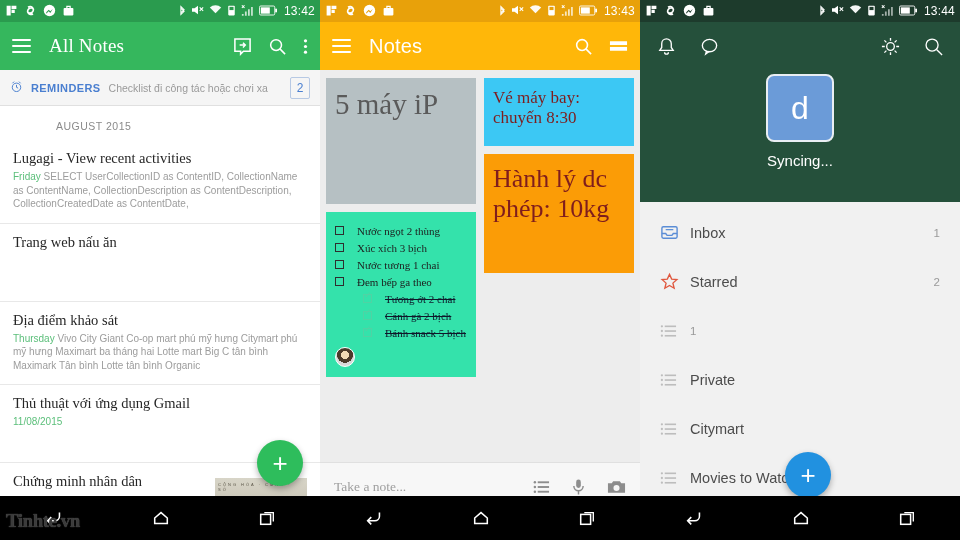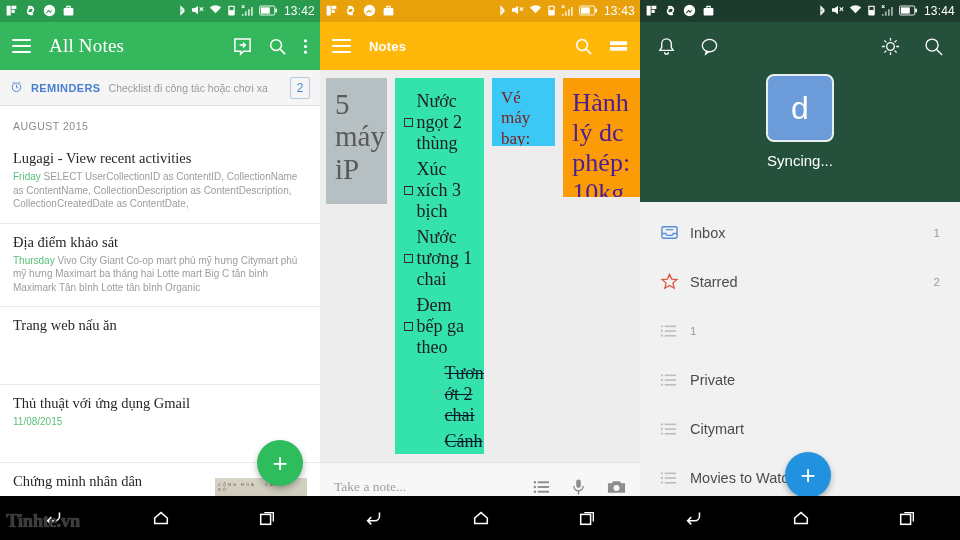--- a/index.html
+++ b/index.html
@@ -40,21 +40,21 @@
     height: 36px; background: #f5f5f5; border-bottom: 1px solid #e0e0e0;
     display: flex; align-items: center; padding: 0 10px; gap: 8px;
   }
   .reminders .rm-label { color: #4a7fd0; font-size: 11px; font-weight: bold; letter-spacing: .4px; }
   .reminders .rm-text { color: #9a9a9a; font-size: 10.5px; flex: 1; white-space: nowrap; overflow: hidden; }
   .reminders .rm-count {
     border: 1px solid #b7c9e4; color: #4a7fd0; font-size: 12px;
     width: 20px; height: 22px; display: flex; align-items: center; justify-content: center; border-radius: 2px;
   }
 
-  .section-head { font-size: 10.5px; color: #8a8a8a; padding: 14px 13px 8px; letter-spacing: .5px; }
+  .section-head { font-size: 10.5px; color: #8a8a8a; padding: 14px 13px 8px; letter-spacing: .5px; margin-left: 43px; }
 
   .notelist { }
   .note-row { padding: 10px 13px 12px; border-bottom: 1px solid #e8e8e8; position: relative; }
   .note-title { font-family: "Liberation Serif", serif; font-size: 14.5px; color: #262626; }
   .note-snip { font-size: 10px; color: #9c9c9c; line-height: 1.35; margin-top: 3px; }
   .note-day { color: #5bbf7a; }
   .note-date { font-size: 10px; color: #5bbf7a; margin-top: 4px; }
   .note-row.tall { min-height: 78px; }
   .note-thumb {
     position: absolute; right: 13px; bottom: 4px; width: 92px; height: 20px;
@@ -75,29 +75,29 @@
   .watermark {
     position: absolute; left: 6px; bottom: 8px; z-index: 40;
     font-family: "Liberation Serif", serif; font-weight: bold; font-size: 19px;
     color: #3b3b3b; letter-spacing: -.5px;
     text-shadow: 0 0 1px #777;
   }
 
   
   .p2 .statusbar { background: #e8a10a; }
   .p2 .toolbar { background: #ffb709; }
-  .p2 .title { font-size: 13px; font-weight: bold; }
+  .p2 .title { font-size: 20px; font-weight: normal; }
   .keep-body { background: #ededed; height: 392px; padding: 8px 6px; display: flex; gap: 8px; }
-  .keep-col { width: 158px; display: flex; flex-direction: row; gap: 8px; }
+  .keep-col { width: 158px; display: flex; flex-direction: column; gap: 8px; }
   .keep-card { padding: 10px 9px; overflow: hidden; }
   .kc-big { font-family: "Liberation Serif", serif; font-size: 29px; color: #5a5a5a; line-height: 1.12; }
   .kc-med { font-family: "Liberation Serif", serif; font-size: 17px; color: #7f1d1d; line-height: 1.2; }
-  .kc-big-o { font-family: "Liberation Serif", serif; font-size: 26px; color: #4c1d95; line-height: 1.15; }
-  .chk-row { display: flex; align-items: center; gap: 4px; font-family: "Liberation Serif", serif;
-             font-size: 18px; color: #1d1d1d; padding: 2.5px 0; }
+  .kc-big-o { font-family: "Liberation Serif", serif; font-size: 26px; color: #7f1d1d; line-height: 1.15; }
+  .chk-row { display: flex; align-items: center; gap: 13px; font-family: "Liberation Serif", serif;
+             font-size: 11px; color: #1d1d1d; padding: 2.5px 0; }
   .chk-box { width: 9px; height: 9px; border: 1.3px solid #2e2e2e; flex: none; }
   .chk-row.done { color: #0f172a; text-decoration: line-through; padding-left: 28px; }
   .chk-row.done .chk-box { border-color: #4fd3a4; position: relative; }
   .chk-row.done .chk-box::after {
     content: "✓"; position: absolute; left: 0px; top: -5px; font-size: 9px; color: #4fd3a4;
   }
   .kc-avatar {
     width: 20px; height: 20px; border-radius: 50%; margin-top: 6px;
     background: radial-gradient(circle at 50% 38%, #f0d9b5 0 28%, #4b3a2a 29% 55%, #d8d8d8 56%);
     border: 1.5px solid #ffffff;
@@ -227,27 +227,27 @@
     </div>
 
     <div class="section-head">AUGUST 2015</div>
 
     <div class="notelist">
       <div class="note-row">
         <div class="note-title">Lugagi - View recent activities</div>
         <div class="note-snip"><span class="note-day">Friday</span> <span>SELECT UserCollectionID as ContentID, CollectionName as ContentName, CollectionDescription as ContentDescription, CollectionCreatedDate as ContentDate,</span></div>
       </div>
 
+      <div class="note-row tall">
+        <div class="note-title">Trang web nấu ăn</div>
+      </div>
+
       <div class="note-row">
         <div class="note-title">Địa điểm khảo sát</div>
         <div class="note-snip"><span class="note-day">Thursday</span> <span>Vivo City   Giant   Co-op mart phú mỹ hưng Citymart phú mỹ hưng   Maximart ba tháng hai   Lotte mart Big C tân bình   Maximark Tân bình   Lotte tân bình   Organic</span></div>
-      </div>
-
-      <div class="note-row tall">
-        <div class="note-title">Trang web nấu ăn</div>
       </div>
 
       <div class="note-row tall">
         <div class="note-title">Thủ thuật với ứng dụng Gmail</div>
         <div class="note-date">11/08/2015</div>
       </div>
 
       <div class="note-row">
         <div class="note-title">Chứng minh nhân dân</div>
         <div class="note-thumb">

